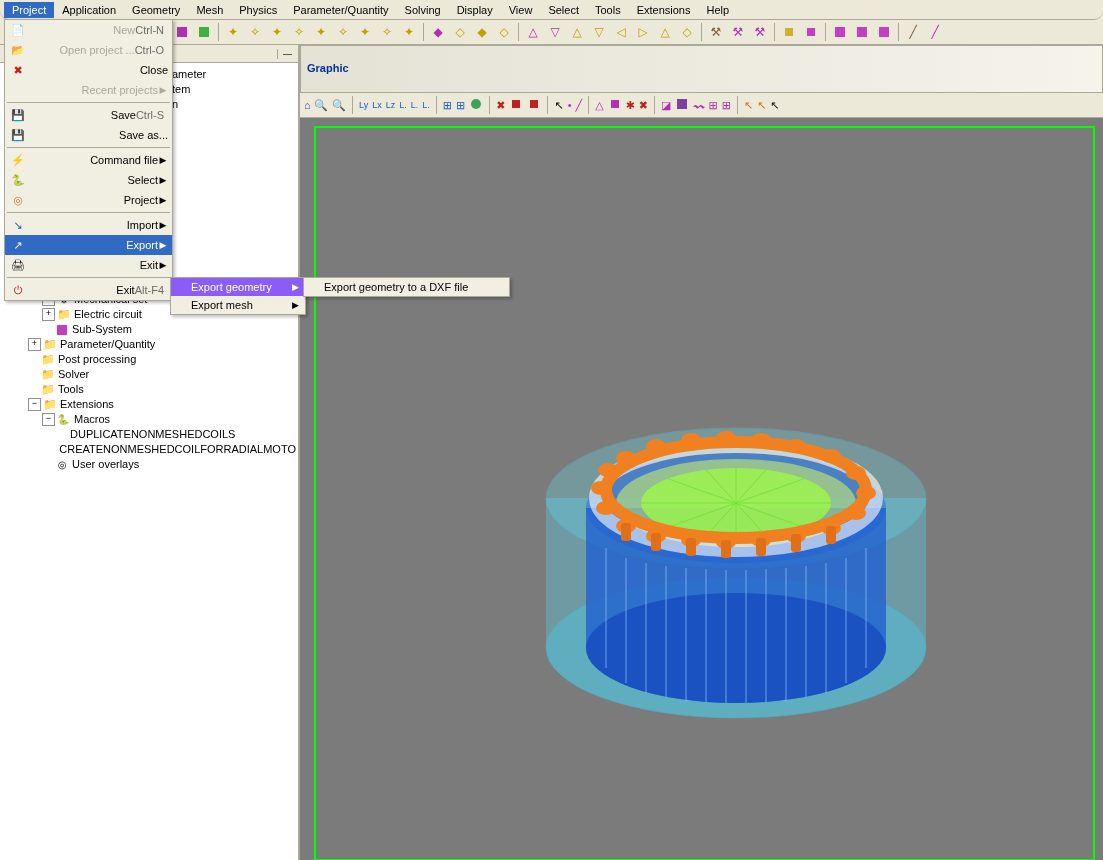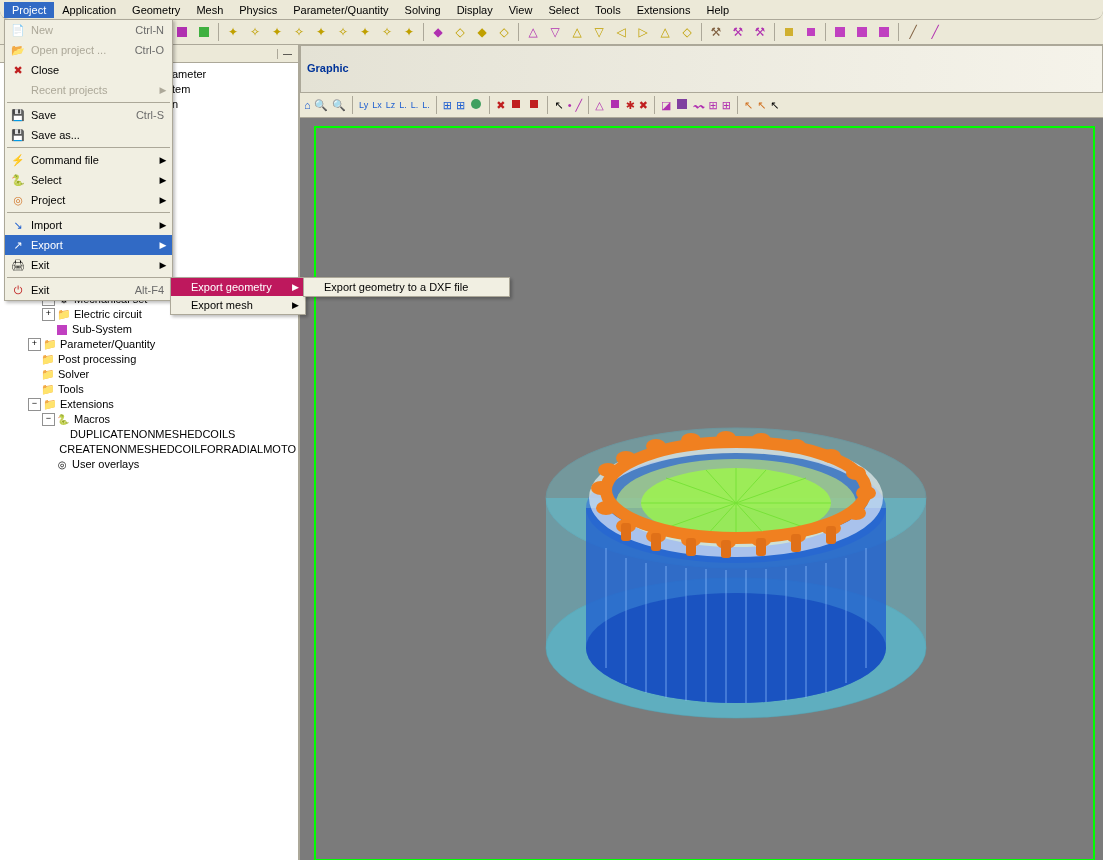--- a/index.html
+++ b/index.html
@@ -180,20 +180,21 @@
     width: 18px;
     height: 16px;
     display: inline-flex;
     align-items: center;
     justify-content: center;
     margin-right: 4px;
     font-size: 11px;
   }
   .dropdown .drow .dlabel {
     flex: 1;
+    text-align: right;
   }
   .dropdown .drow .dshort {
     color: #6b6b6b;
     font-size: 11px;
     padding-right: 4px;
   }
   .dropdown .drow .darrow {
     width: 10px;
     text-align: center;
     font-size: 9px;
@@ -215,21 +216,21 @@
     z-index: 1001;
     box-shadow: 2px 2px 3px rgba(0,0,0,0.25);
   }
   .submenu1 .srow {
     height: 18px;
     display: flex;
     align-items: center;
     padding: 0 6px 0 20px;
     position: relative;
   }
-  .submenu1 .srow.highlight { background: #be185d; color: white; justify-content: center; }
+  .submenu1 .srow.highlight { background: #8b5cf6; color: white; justify-content: center; }
   .submenu1 .srow .sarrow { margin-left: auto; font-size: 9px; }
   .submenu2 {
     position: absolute;
     left: 303px;
     top: 277px;
     width: 205px;
     background: #f1efe2;
     border: 1px solid #aca899;
     z-index: 1002;
     box-shadow: 2px 2px 3px rgba(0,0,0,0.25);

